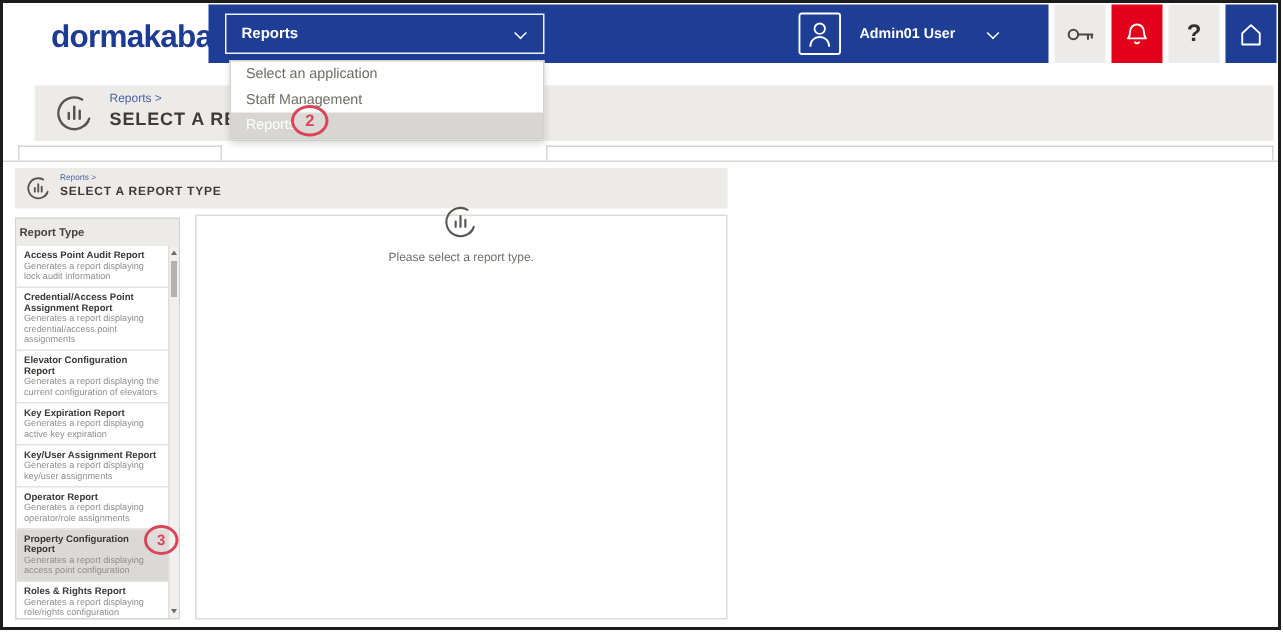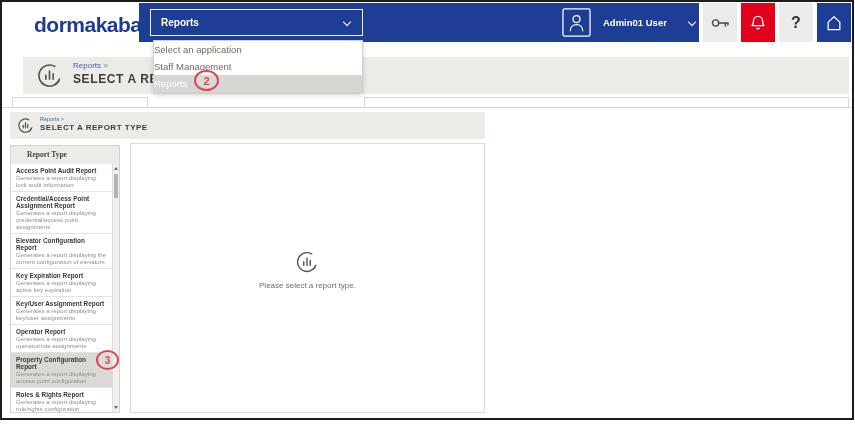--- a/index.html
+++ b/index.html
@@ -21,28 +21,28 @@
   .btn-help { left:779px; background:#edebe9; color:#33312d; font-size:16px; font-weight:bold; }
   .btn-home { left:817px; background:#1e3e96; }
 
   .appselect { position:absolute; left:150px; top:9px; width:213px; height:27px;
                border:1px solid #eef1f8; color:#fff; font-size:10px; font-weight:bold;
                line-height:25px; padding-left:10px; cursor:pointer; z-index:31; }
   .chev { display:inline-block; width:6px; height:6px; border-right:1.5px solid #fff;
           border-bottom:1.5px solid #fff; transform:rotate(45deg); }
   .appselect .chev { position:absolute; right:12px; top:9px; }
 
-  .userblock { position:absolute; left:562px; top:8px; display:flex; align-items:center; z-index:5; }
+  .userblock { position:absolute; left:532px; top:8px; display:flex; align-items:center; z-index:5; }
   .username { color:#fff; font-size:9.5px; font-weight:bold; margin-left:12px; width:72px; }
   .userblock .chev { margin-left:14px; margin-top:-2px; }
 
   
   .dropdown { position:absolute; left:153px; top:40px; width:210px; background:#fff;
               border:1px solid #d3d1ce; box-shadow:0 2px 5px rgba(0,0,0,.18); z-index:30; }
-  .opt { height:17px; line-height:17px; font-size:9.5px; color:#6e6c64; cursor:pointer; }
+  .opt { height:17px; line-height:17px; padding-left:10px; font-size:9.5px; color:#6e6c64; cursor:pointer; }
   .opt.hl { background:#d8d6d3; color:#fff; }
 
   
   .ann { position:absolute; border:2px solid #d9465a; border-radius:50%;
          color:#d9465a; font-weight:bold; display:flex; align-items:center;
          justify-content:center; z-index:40; background:rgba(255,255,255,0.1); }
   .ann2 { left:194px; top:70px; width:25px; height:21px; font-size:11px; }
   .ann3 { left:96px; top:350px; width:23px; height:20px; font-size:10px; }
 
   
@@ -60,39 +60,39 @@
   .hdr2 { position:absolute; left:10px; top:112px; width:475px; height:27px; background:#ecebe8; }
   .hdr2 .ricon { position:absolute; left:7px; top:5px; color:#56544e; }
   .hdr2 .crumb { position:absolute; left:30px; top:4px; font-size:5.5px; color:#4c61a6; }
   .hdr2 .title { position:absolute; left:30px; top:11px; font-size:8px; font-weight:bold;
                  letter-spacing:0.5px; color:#3e3c38; }
 
   
   .sidebar { position:absolute; left:10px; top:145px; width:110px; height:268px;
              background:#fff; border:1px solid #d5d3d0; }
   .sb-head { height:18px; background:#ecebe8; font-size:7.5px; font-weight:bold;
-             color:#45433e; line-height:18px; padding-left:16px;font-family:Liberation Serif, serif; }
+             color:#45433e; line-height:18px; padding-left:2px; }
   .sb-list { position:absolute; left:0; top:18px; right:7px; bottom:0; overflow:hidden; }
   .sb-item { padding:3px 5px; border-bottom:1px solid #e5e3e0; cursor:pointer; }
   .sb-item.sel { background:#dbd9d6; }
   .sb-item .nm { font-size:6.4px; font-weight:bold; color:#3b3935; line-height:7px; }
   .sb-item .ds { font-size:6.1px; color:#908e89; line-height:7px; }
   .sb-scroll { position:absolute; right:0; top:18px; bottom:0; width:7px;
                background:#f2f0ed; border-left:1px solid #e0dedb; }
   .tri-up { position:absolute; top:3px; left:1px; width:0; height:0;
             border-left:2.5px solid transparent; border-right:2.5px solid transparent;
             border-bottom:3.5px solid #6b6964; }
   .tri-dn { position:absolute; bottom:3px; left:1px; width:0; height:0;
             border-left:2.5px solid transparent; border-right:2.5px solid transparent;
             border-top:3.5px solid #6b6964; }
   .thumb { position:absolute; top:10px; left:1px; width:4px; height:24px; background:#b5b3af; }
 
   
   .mainpanel { position:absolute; left:130px; top:143px; width:355px; height:270px;
-               background:#fff; border:1px solid #dddbd8; display:flex; align-items:center;
+               background:#fff; border:1px solid #dddbd8; display:flex; 
                justify-content:center; }
   .empty { display:flex; flex-direction:column; align-items:center; transform:translateY(-8px);
            color:#5a5852; }
   .empty .msg { margin-top:7px; font-size:8px; color:#6f6d67; }
 </style>
 </head>
 <body>
 
 <div class="stage">
 

